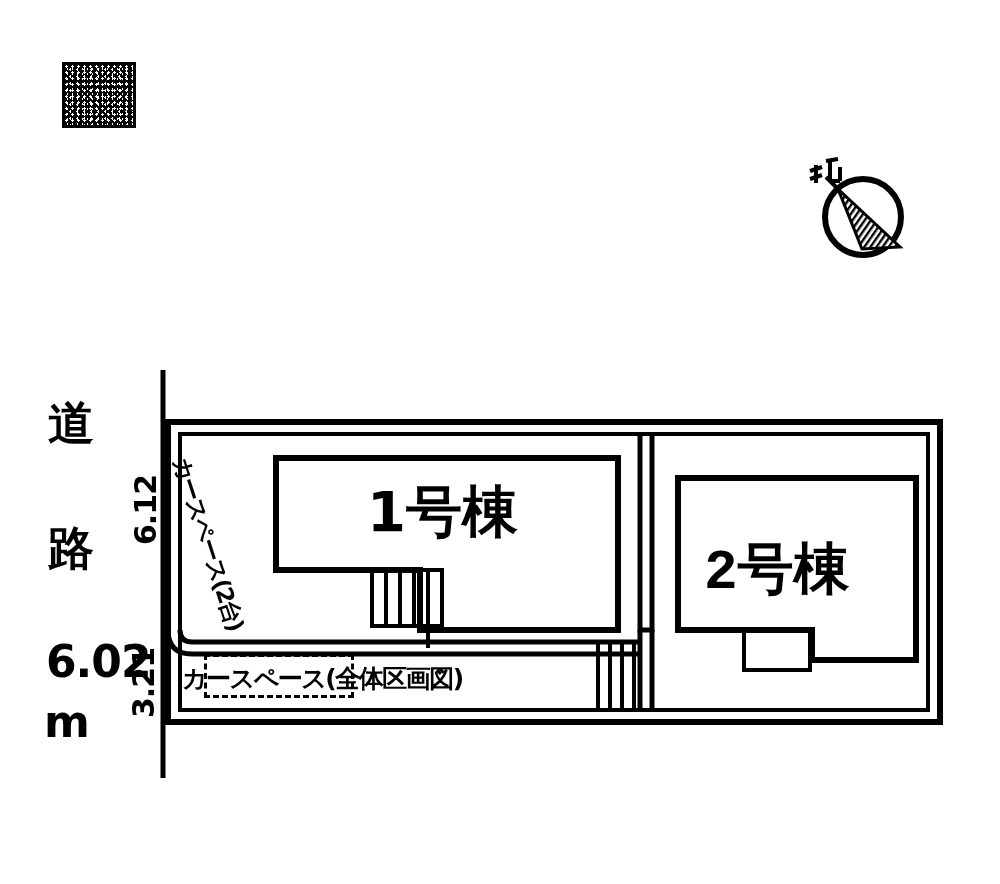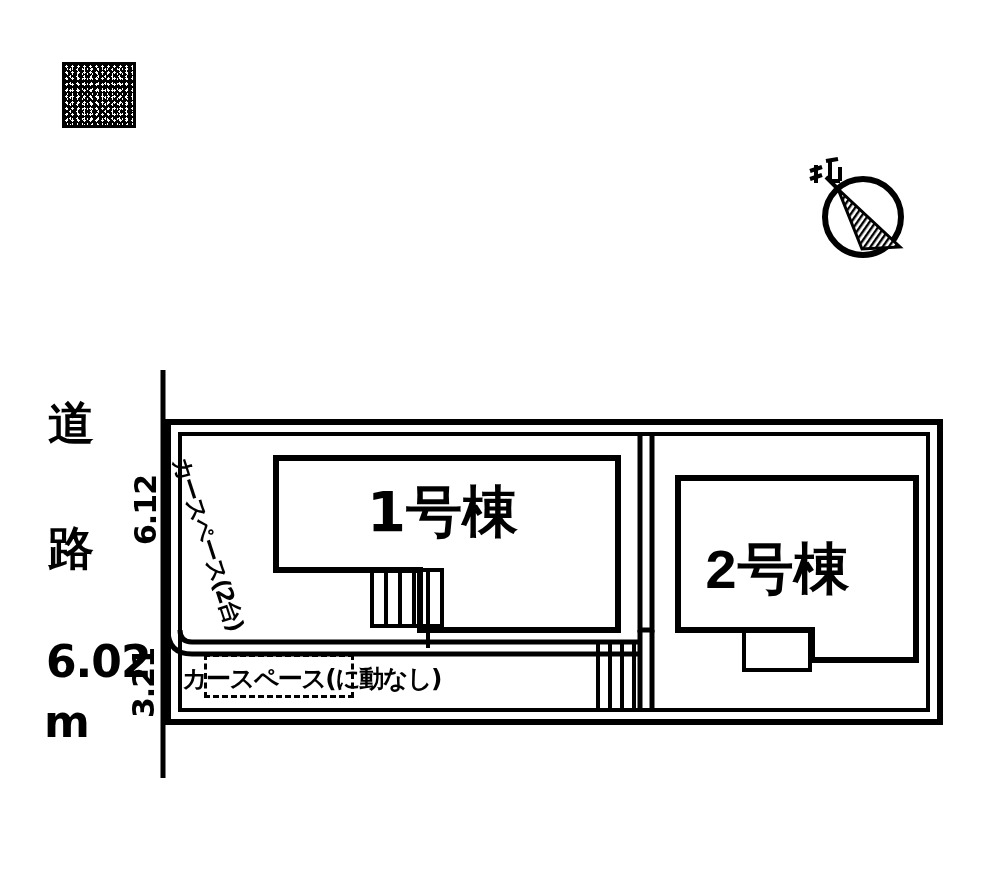--- a/index.html
+++ b/index.html
@@ -226,19 +226,19 @@
       <line x1="610" y1="312" x2="610" y2="380"></line>
       <line x1="622" y1="312" x2="622" y2="380"></line>
       <line x1="634" y1="312" x2="634" y2="380"></line>
     </g>
   </svg>
 
   <div class="bldg-label" id="bldg-label-1">1号棟</div>
   <div class="bldg-label" id="bldg-label-2">2号棟</div>
 
   <div id="carspace-dashbox"></div>
-  <div id="carspace-note">カースペース(に動なし)</div>
+  <div id="carspace-note">カースペース(全体区画図)</div>
 
   <div id="plot-annotation">
     <div id="plot-annotation-text">カースペース(2台)</div>
   </div>
 
 </div>
 
 </body></html>

